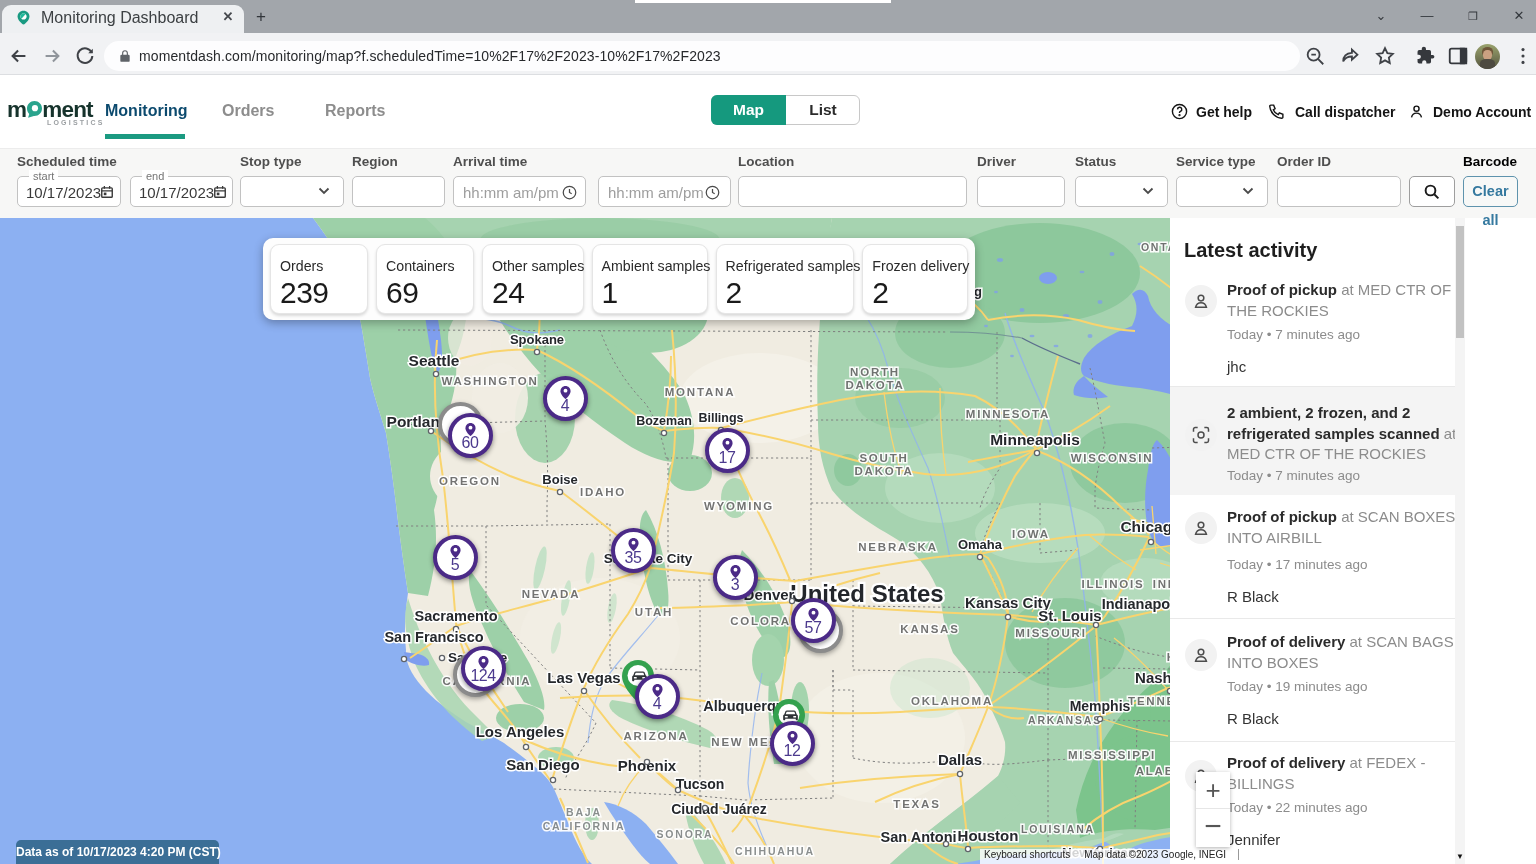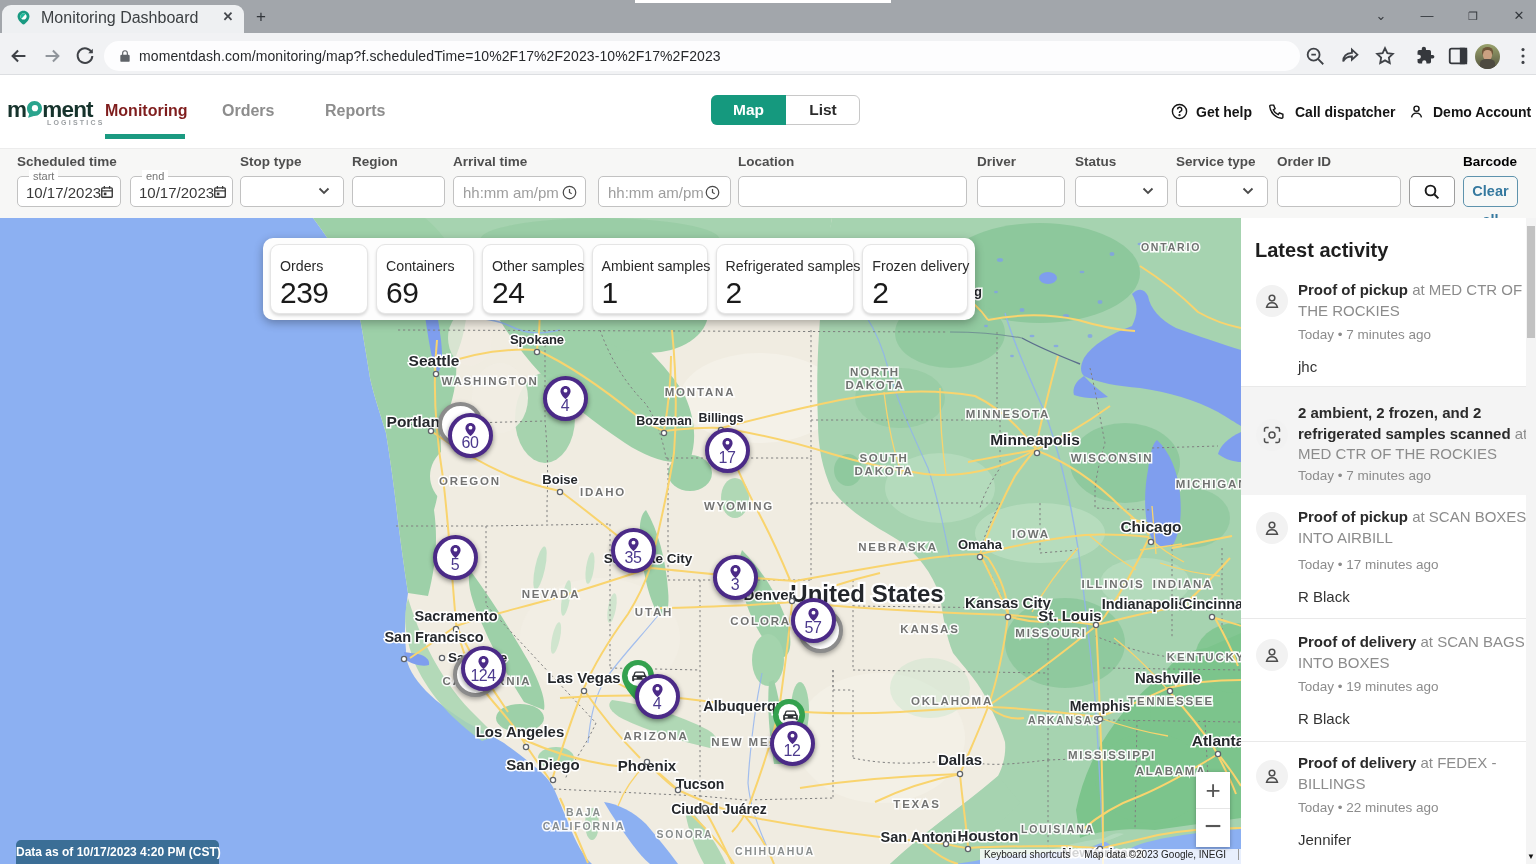--- a/index.html
+++ b/index.html
@@ -15,21 +15,21 @@
 .winbtn { position:absolute; top:6px; width:20px; height:20px; color:#33373c; font-size:13px; text-align:center; line-height:20px; }
 #toolbar { position:absolute; left:0; top:33px; width:1536px; height:42px; background:#f1f2f4; border-bottom:1px solid #dcdee1; }
 #urlbar { position:absolute; left:104px; top:41px; width:1196px; height:30px; background:#fdfdfe; border-radius:15px; }
 #urltext { position:absolute; left:139px; top:48px; font-size:14px; color:#27292c; letter-spacing:0.1px; }
 .tico { position:absolute; top:45px; width:22px; height:22px; }
 
 #appheader { position:absolute; left:0; top:75px; width:1536px; height:73px; background:#fff; }
 #logo { position:absolute; left:7px; top:97px; font-weight:bold; font-size:22.5px; color:#16332c; letter-spacing:-0.8px;}
 #logosub { position:absolute; left:47px; top:119px; font-size:7px; color:#9b9fa2; letter-spacing:2.2px; font-weight:bold;}
 .nav { position:absolute; top:102px; font-size:16px; font-weight:bold; color:#8d8d8d; white-space:nowrap; }
-#nav1 { left:105px; color:#7f1d1d; }
+#nav1 { left:105px; color:#0c4a6e; }
 #nav1u { position:absolute; left:105px; top:134px; width:80px; height:5px; background:#1b9a81; }
 #toggle { position:absolute; left:711px; top:95px; width:149px; height:30px; border:1px solid #c8c8c8; border-radius:6px; background:#fff; }
 #togmap { position:absolute; left:711px; top:95px; width:75px; height:30px; background:#15997e; border-radius:6px 0 0 6px; color:#fff; font-weight:bold; font-size:15.5px; text-align:center; line-height:30px; }
 #toglist { position:absolute; left:786px; top:95px; width:74px; height:30px; color:#2b2b2b; font-weight:bold; font-size:15.5px; text-align:center; line-height:30px; }
 .hlink { position:absolute; top:104px; font-size:14px; font-weight:bold; color:#141414; white-space:nowrap; }
 
 #filterbar { position:absolute; left:0; top:148px; width:1536px; height:70px; background:#f7f7f6; border-top:1px solid #ececec; }
 .flabel { position:absolute; top:154px; font-size:13.5px; font-weight:bold; color:#4f4f4f; }
 .finput { position:absolute; top:176px; height:31px; background:#fff; border:1px solid #c2c2c2; border-radius:5px; }
 .notch { position:absolute; top:170px; font-size:11px; color:#757575; background:#fff; padding:0 4px; }
@@ -48,21 +48,21 @@
 .scard .nm { font-size:30px; color:#1a1a1a; margin-top:4px; letter-spacing:-0.5px; line-height:1;}
 
 #badge { position:absolute; left:16px; top:622px; width:203px; height:24px; background:#3b6e96; border-radius:5px 5px 0 0; color:#fff; font-size:12px; font-weight:bold; line-height:24px; text-align:center; z-index:40; white-space:nowrap;}
 
 #zoomctl { position:absolute; left:1196px; top:554px; width:34px; height:75px; background:#fff; box-shadow:0 1px 4px rgba(0,0,0,0.3); z-index:40; }
 #zoomctl .zp { height:37px; color:#565656; font-size:26px; text-align:center; line-height:37px; border-bottom:1px solid #e6e6e6;}
 #zoomctl .zm { height:37px; color:#565656; font-size:30px; text-align:center; line-height:33px; }
 
 #attrib { position:absolute; left:980px; top:631px; width:261px; height:15px; background:rgba(255,255,255,0.8); font-size:10px; color:#222; z-index:35; white-space:nowrap; }
 
-#sidebar { position:absolute; left:1241px; top:218px; width:295px; height:646px; background:#fff; }
+#sidebar { position:absolute; left:1170px; top:218px; width:295px; height:646px; background:#fff; }
 #sbhead { position:absolute; left:14px; top:21px; font-size:20px; font-weight:bold; color:#1e1e1e; }
 .entry { position:absolute; left:0; width:285px; }
 .eicon { position:absolute; left:15px; width:32px; height:32px; border-radius:50%; background:#f2f2f2; }
 .etxt { position:absolute; left:57px; width:230px; font-size:15px; line-height:20.5px; color:#8c8c8c; }
 .etxt b { color:#2b2b2b; }
 .meta { position:absolute; left:57px; font-size:13.5px; color:#8c8c8c; }
 .ename { position:absolute; left:57px; font-size:15px; color:#333; }
 .divider { position:absolute; left:0px; width:285px; height:1px; background:#e9e9e9; }
 #sbscroll { position:absolute; left:285px; top:0; width:10px; height:646px; background:#f4f4f4; }
 #sbthumb { position:absolute; left:286px; top:8px; width:8px; height:112px; background:#c2c2c2; }

